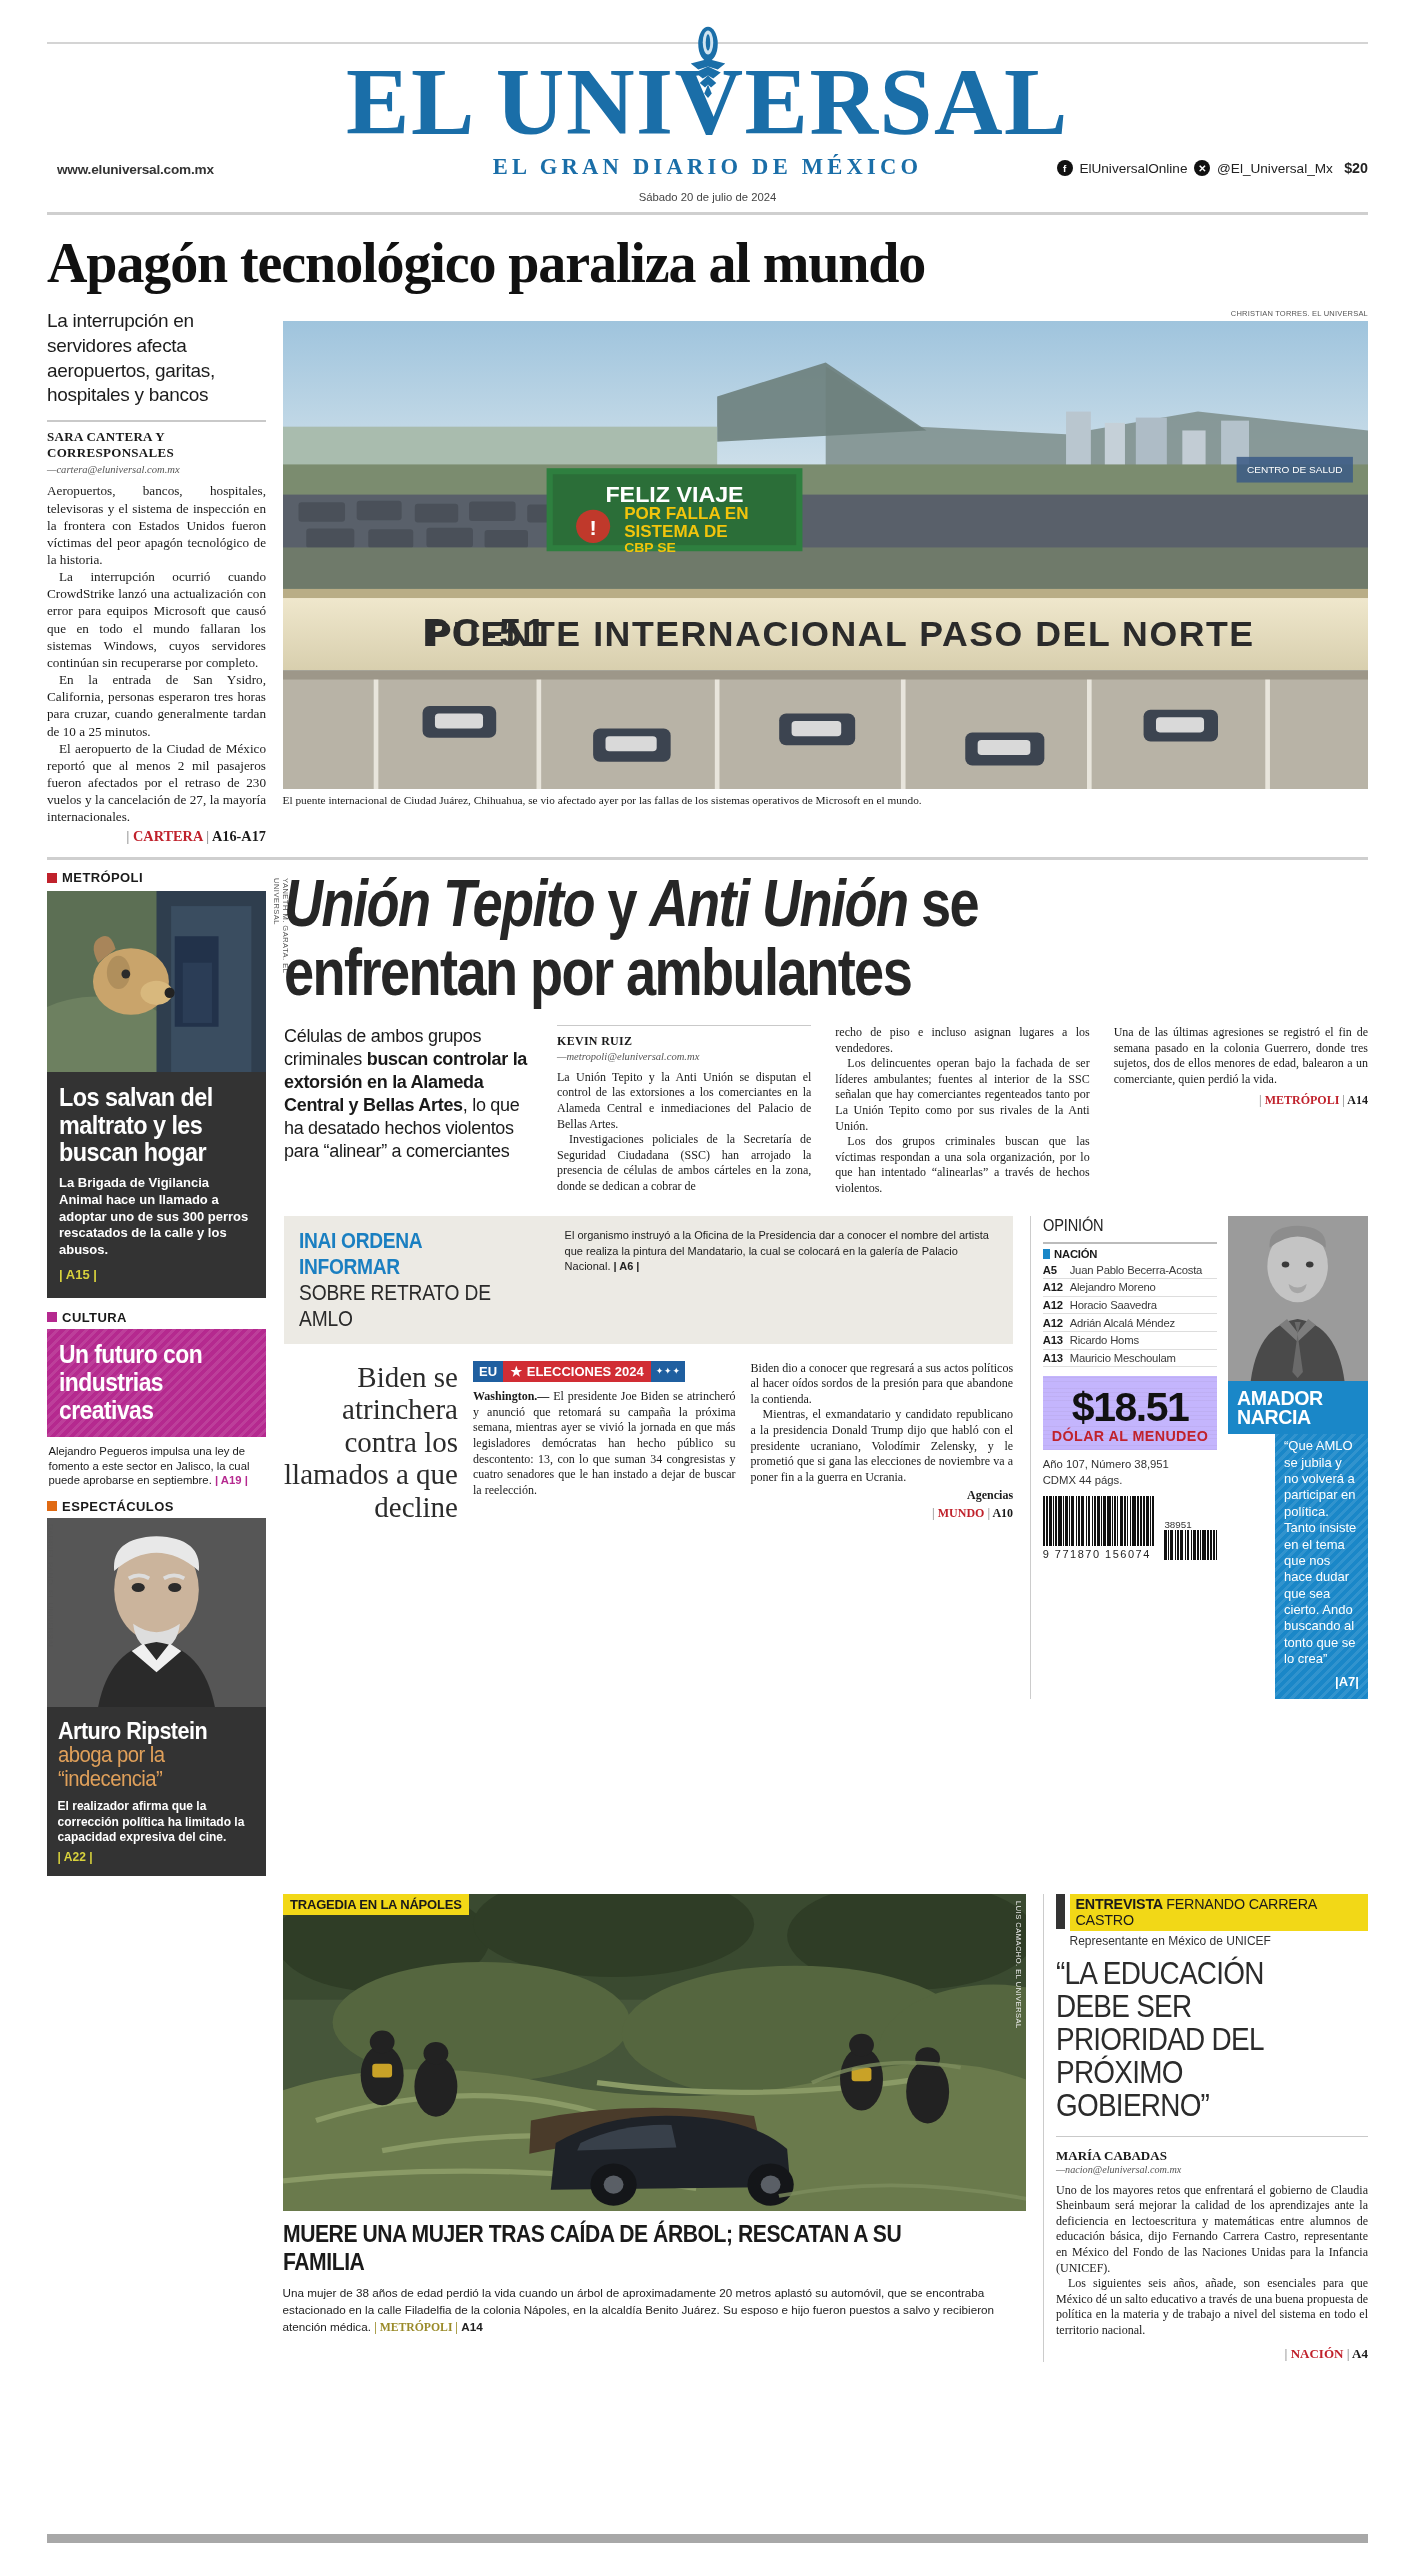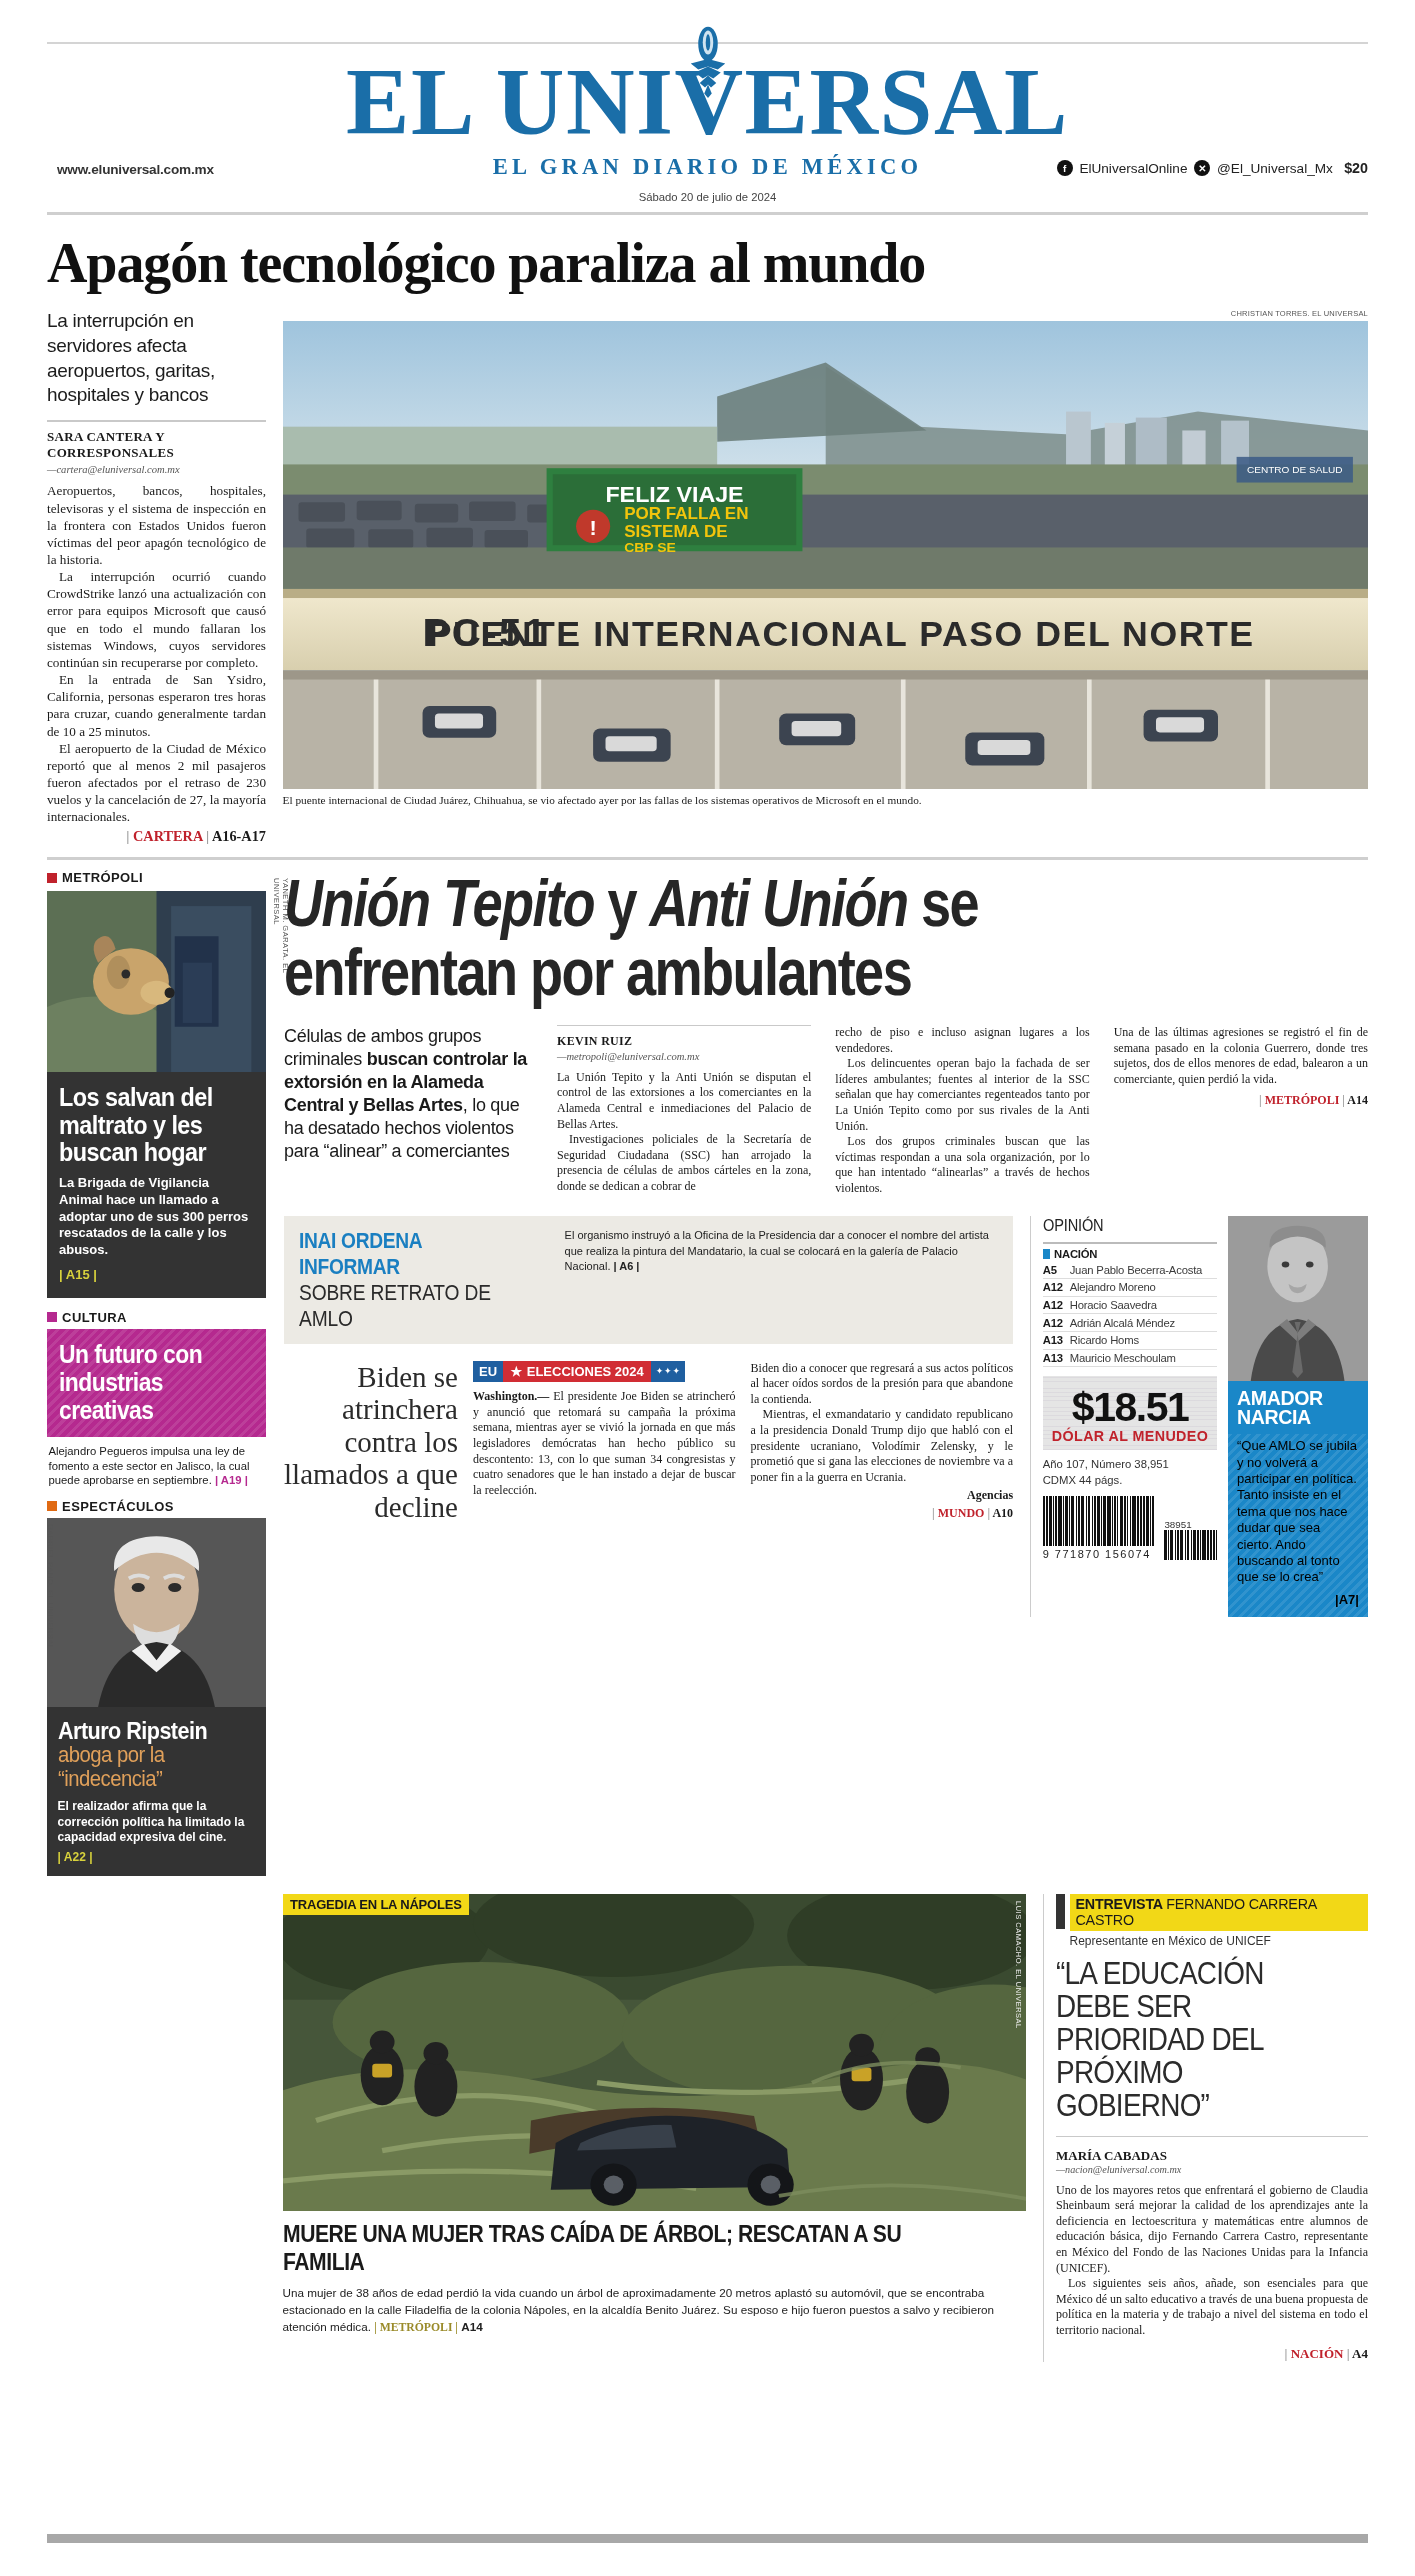--- a/index.html
+++ b/index.html
@@ -169,25 +169,25 @@
   .op-sect { display:flex; align-items:center; gap:3.8px; font-weight:700; font-size:11.3px; letter-spacing:-0.2px; }
   .op-list { margin-top: 1.5px; }
   .op-item { display:flex; gap:6px; font-size:11.3px; padding:2.3px 0; border-bottom:0.8px solid #ddd; letter-spacing:-0.2px; }
   .op-item .pg { font-weight:700; min-width:21px; }
   .op-item .nm { color:#3a3a3a; }
 
   
   .colmn { position:relative; }
   .colmn-photo { width:100%; height:165px; background:linear-gradient(160deg,#9a9a9a,#6e6e6e); position:relative; overflow:hidden; }
   .colmn-band { background:#1a87c8; color:#fff; padding:7.5px 9px 6px 9px; font-family:"Liberation Sans",sans-serif; font-weight:700; font-size:19.6px; line-height:1.0; letter-spacing:-0.4px; transform:none; }
-  .colmn-quote { background:#1a87c8; color:#000000; padding: 4.5px 9px 9px 9px; font-size:13px; line-height:1.26; position:relative; }
+  .colmn-quote { background:#1a87c8; color:#ffffff; padding: 4.5px 9px 9px 9px; font-size:13px; line-height:1.26; position:relative;margin-left:47px; }
   .colmn-quote .ref { text-align:right; font-weight:700; display:block; margin-top:6px; }
 
   
-  .dollar-box { background:#e5e5e5; padding:7.5px 6px 6px 6px; text-align:center; position:relative; overflow:hidden; }
+  .dollar-box { background:#c4b5fd; padding:7.5px 6px 6px 6px; text-align:center; position:relative; overflow:hidden; }
   .dollar-box::before { content:""; position:absolute; inset:0;
      background: repeating-linear-gradient(0deg, rgba(140,120,160,0.10) 0 0.8px, rgba(0,0,0,0) 0.8px 3.8px); }
   .dollar-amt { font-family:"Liberation Sans",sans-serif; font-weight:700; font-size:41px; letter-spacing:-1.5px; position:relative; z-index:2; color:#111; }
   .dollar-lbl { color:#c0222c; font-weight:700; font-size:14.3px; letter-spacing:0.4px; position:relative; z-index:2; margin-top:-3px; }
   .issue-line { font-size:11.3px; color:#333; line-height:1.4; margin-top:7.5px; }
   .barcode-wrap { margin-top: 7.5px; display:flex; align-items:flex-end; gap:10.6px; }
   .barcode { height:50px; display:flex; align-items:flex-end; gap:1.1px; }
   .barcode i { display:block; width:1.5px; background:#111; height:100%; }
   .barcode-num { font-size:11px; letter-spacing:1.5px; margin-top:1.5px; color:#222; }
   .bc-small-label { font-size:9.8px; color:#333; }

